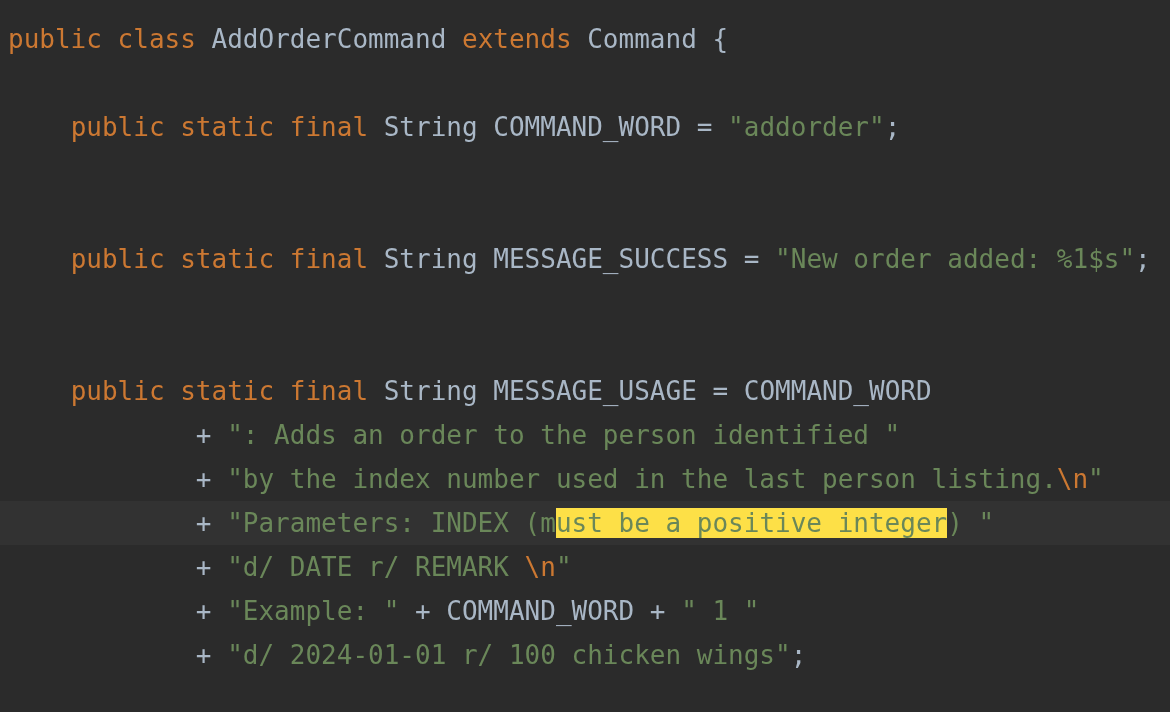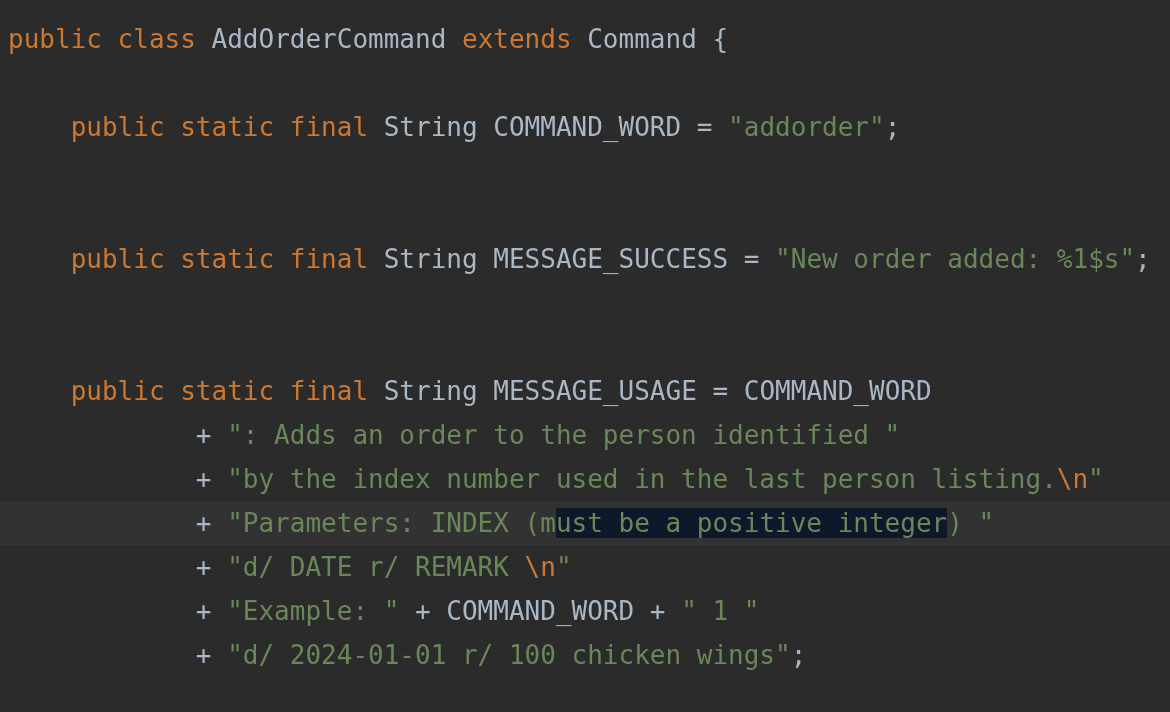--- a/index.html
+++ b/index.html
@@ -45,21 +45,21 @@
     position: relative;
     z-index: 1;
   }
   .tok-keyword { color: #cc7832; }
   .tok-ident   { color: #a9b7c6; }
   .tok-string  { color: #6a8759; }
   .tok-escape  { color: #cc7832; }
   .tok-op      { color: #a9b7c6; }
   .tok-punct   { color: #a9b7c6; }
   .sel {
-    background: #0f172a;
+    background: #fde047;
   }
 </style>
 </head>
 <body>
 
 <div id="editor">
   <div class="code-area"><div class="line"><span class="tok-keyword">public</span><span class="tok-ident"> </span><span class="tok-keyword">class</span><span class="tok-ident"> </span><span class="tok-ident">AddOrderCommand</span><span class="tok-ident"> </span><span class="tok-keyword">extends</span><span class="tok-ident"> </span><span class="tok-ident">Command</span><span class="tok-ident"> </span><span class="tok-punct">{</span></div><div class="line">&nbsp;</div><div class="line"><span>    </span><span class="tok-keyword">public</span><span class="tok-ident"> </span><span class="tok-keyword">static</span><span class="tok-ident"> </span><span class="tok-keyword">final</span><span class="tok-ident"> </span><span class="tok-ident">String</span><span class="tok-ident"> </span><span class="tok-ident">COMMAND_WORD</span><span class="tok-ident"> </span><span class="tok-op">=</span><span class="tok-ident"> </span><span class="tok-string">"addorder"</span><span class="tok-punct">;</span></div><div class="line">&nbsp;</div><div class="line">&nbsp;</div><div class="line"><span>    </span><span class="tok-keyword">public</span><span class="tok-ident"> </span><span class="tok-keyword">static</span><span class="tok-ident"> </span><span class="tok-keyword">final</span><span class="tok-ident"> </span><span class="tok-ident">String</span><span class="tok-ident"> </span><span class="tok-ident">MESSAGE_SUCCESS</span><span class="tok-ident"> </span><span class="tok-op">=</span><span class="tok-ident"> </span><span class="tok-string">"New order added: %1$s"</span><span class="tok-punct">;</span></div><div class="line">&nbsp;</div><div class="line">&nbsp;</div><div class="line"><span>    </span><span class="tok-keyword">public</span><span class="tok-ident"> </span><span class="tok-keyword">static</span><span class="tok-ident"> </span><span class="tok-keyword">final</span><span class="tok-ident"> </span><span class="tok-ident">String</span><span class="tok-ident"> </span><span class="tok-ident">MESSAGE_USAGE</span><span class="tok-ident"> </span><span class="tok-op">=</span><span class="tok-ident"> </span><span class="tok-ident">COMMAND_WORD</span></div><div class="line"><span>            </span><span class="tok-op">+</span><span class="tok-ident"> </span><span class="tok-string">": Adds an order to the person identified "</span></div><div class="line"><span>            </span><span class="tok-op">+</span><span class="tok-ident"> </span><span class="tok-string">"by the index number used in the last person listing.</span><span class="tok-escape">\n</span><span class="tok-string">"</span></div><div class="line current-line"><span>            </span><span class="tok-op">+</span><span class="tok-ident"> </span><span class="tok-string">"Parameters: INDEX (m</span><span class="tok-string sel">ust be a positive integer</span><span class="tok-string">) "</span></div><div class="line"><span>            </span><span class="tok-op">+</span><span class="tok-ident"> </span><span class="tok-string">"d/ DATE r/ REMARK </span><span class="tok-escape">\n</span><span class="tok-string">"</span></div><div class="line"><span>            </span><span class="tok-op">+</span><span class="tok-ident"> </span><span class="tok-string">"Example: "</span><span class="tok-ident"> </span><span class="tok-op">+</span><span class="tok-ident"> </span><span class="tok-ident">COMMAND_WORD</span><span class="tok-ident"> </span><span class="tok-op">+</span><span class="tok-ident"> </span><span class="tok-string">" 1 "</span></div><div class="line"><span>            </span><span class="tok-op">+</span><span class="tok-ident"> </span><span class="tok-string">"d/ 2024-01-01 r/ 100 chicken wings"</span><span class="tok-punct">;</span></div></div>
 </div>
 
 </body></html>

